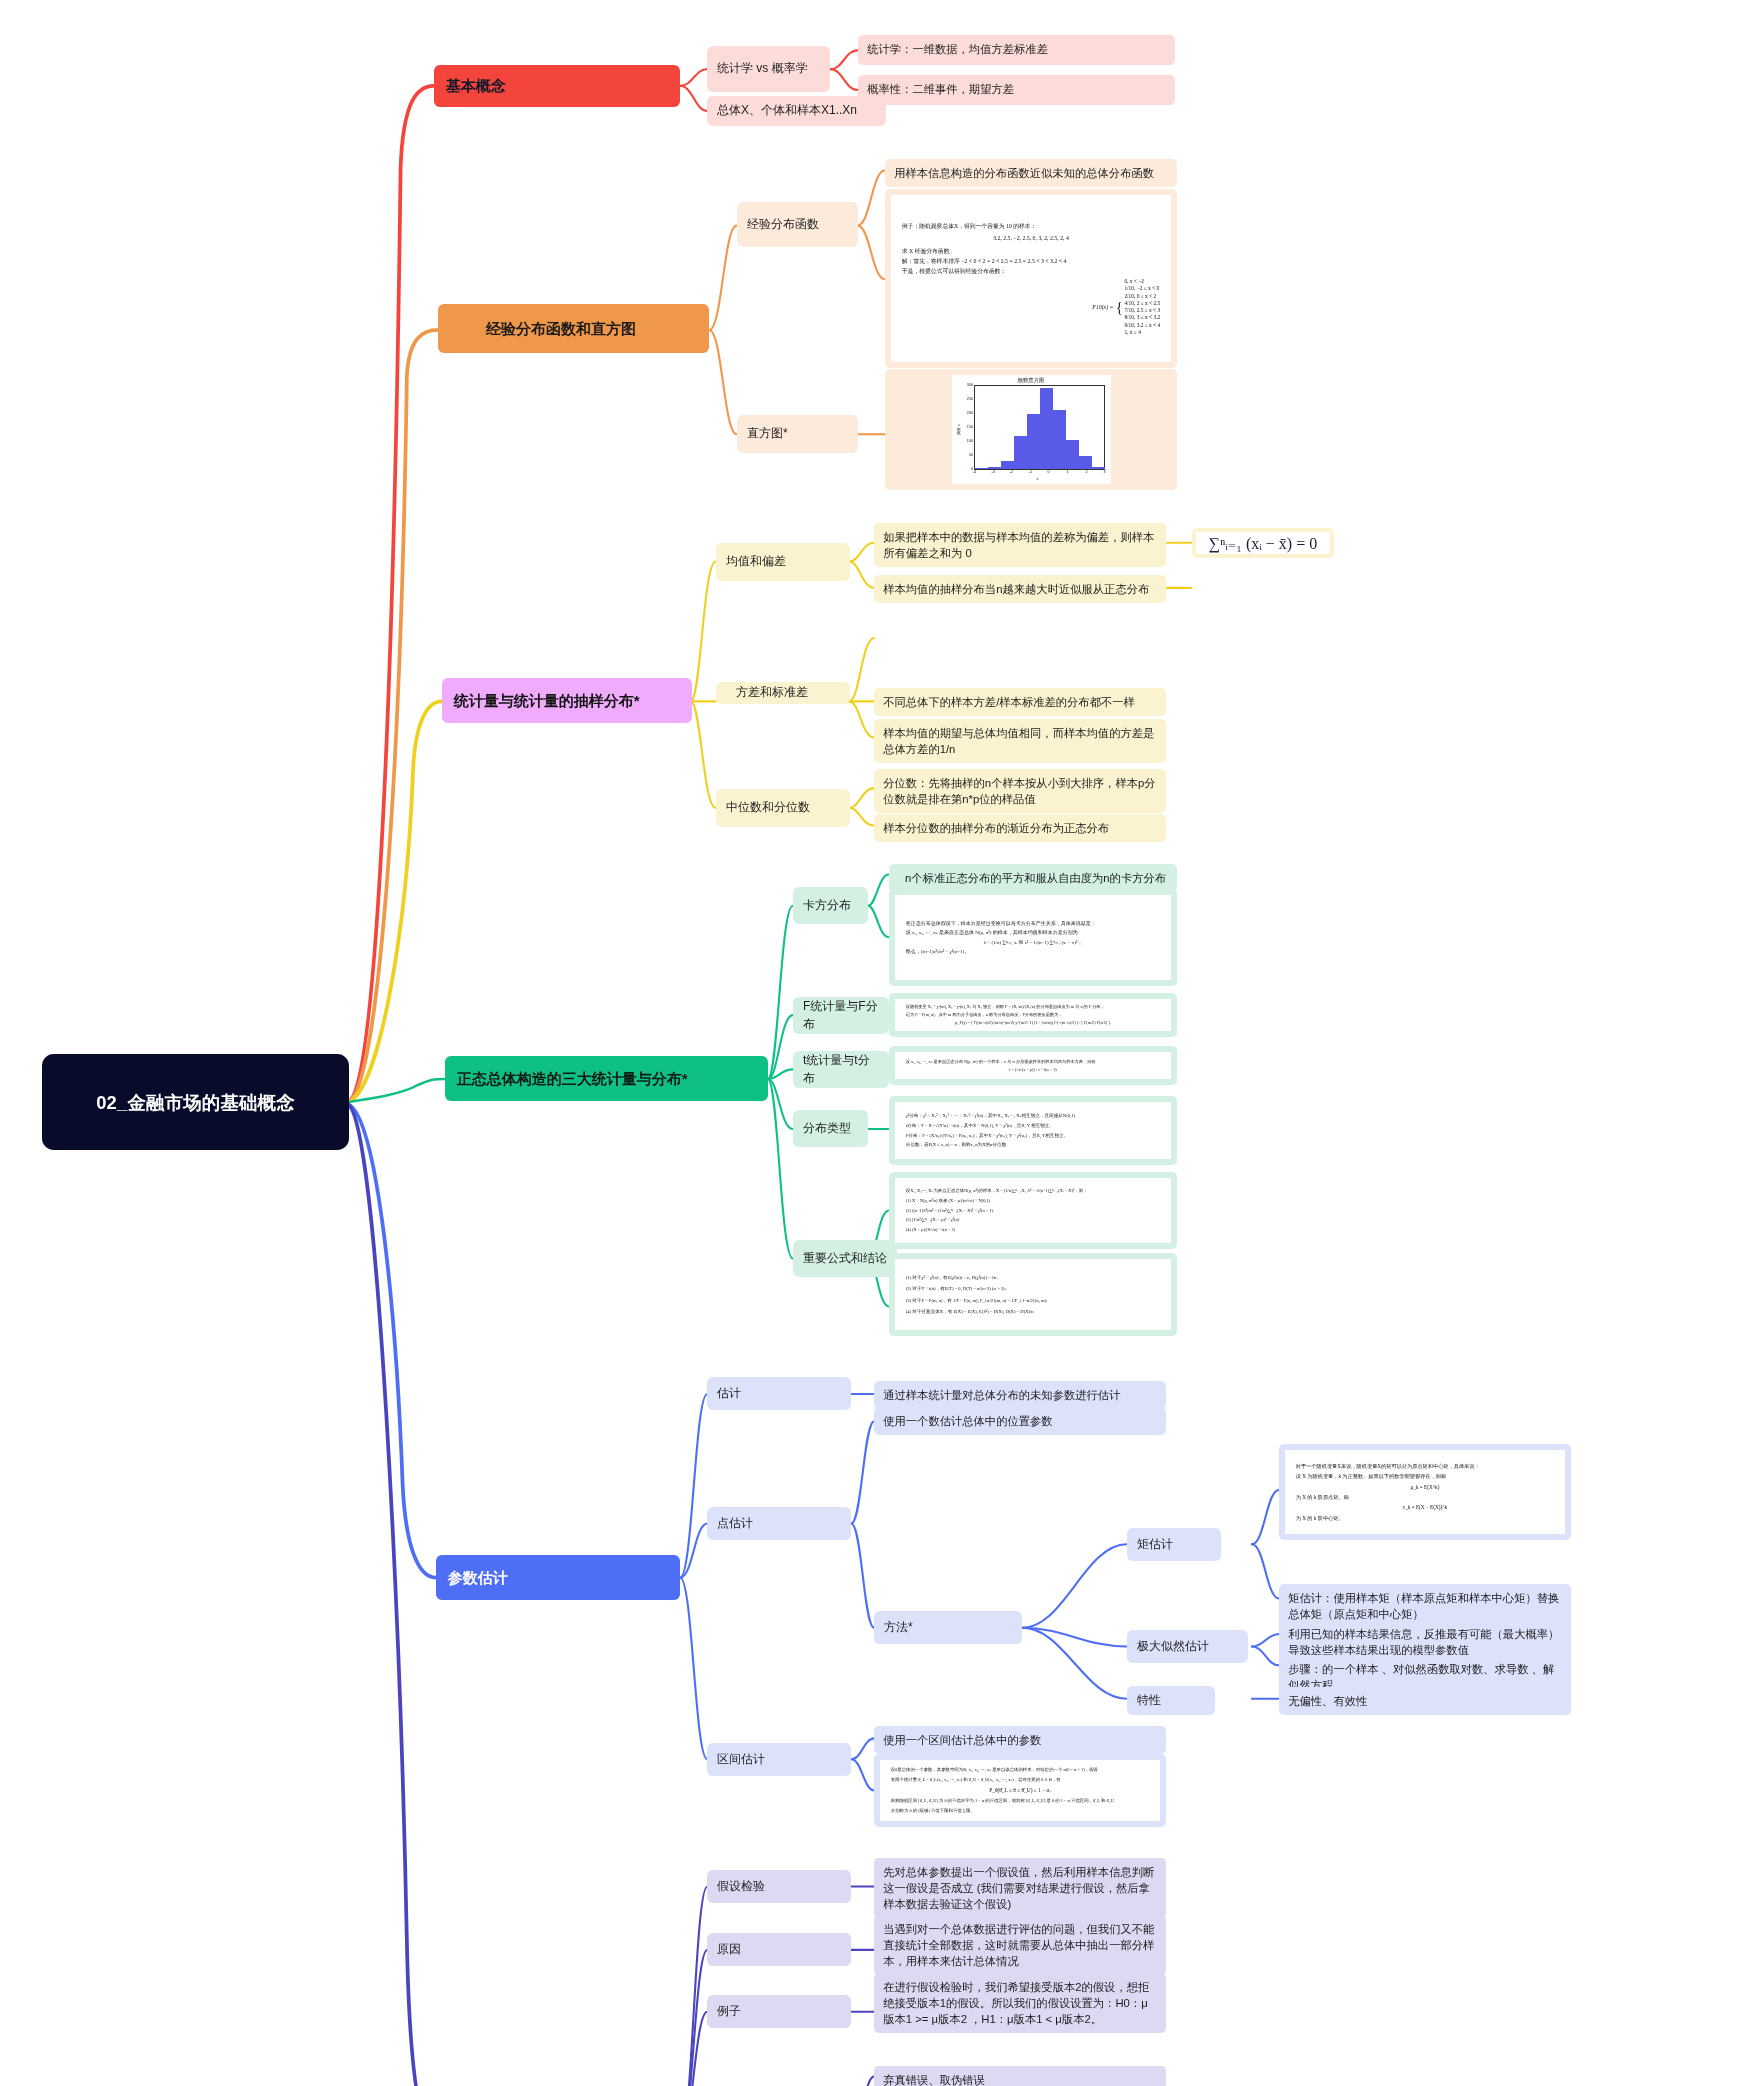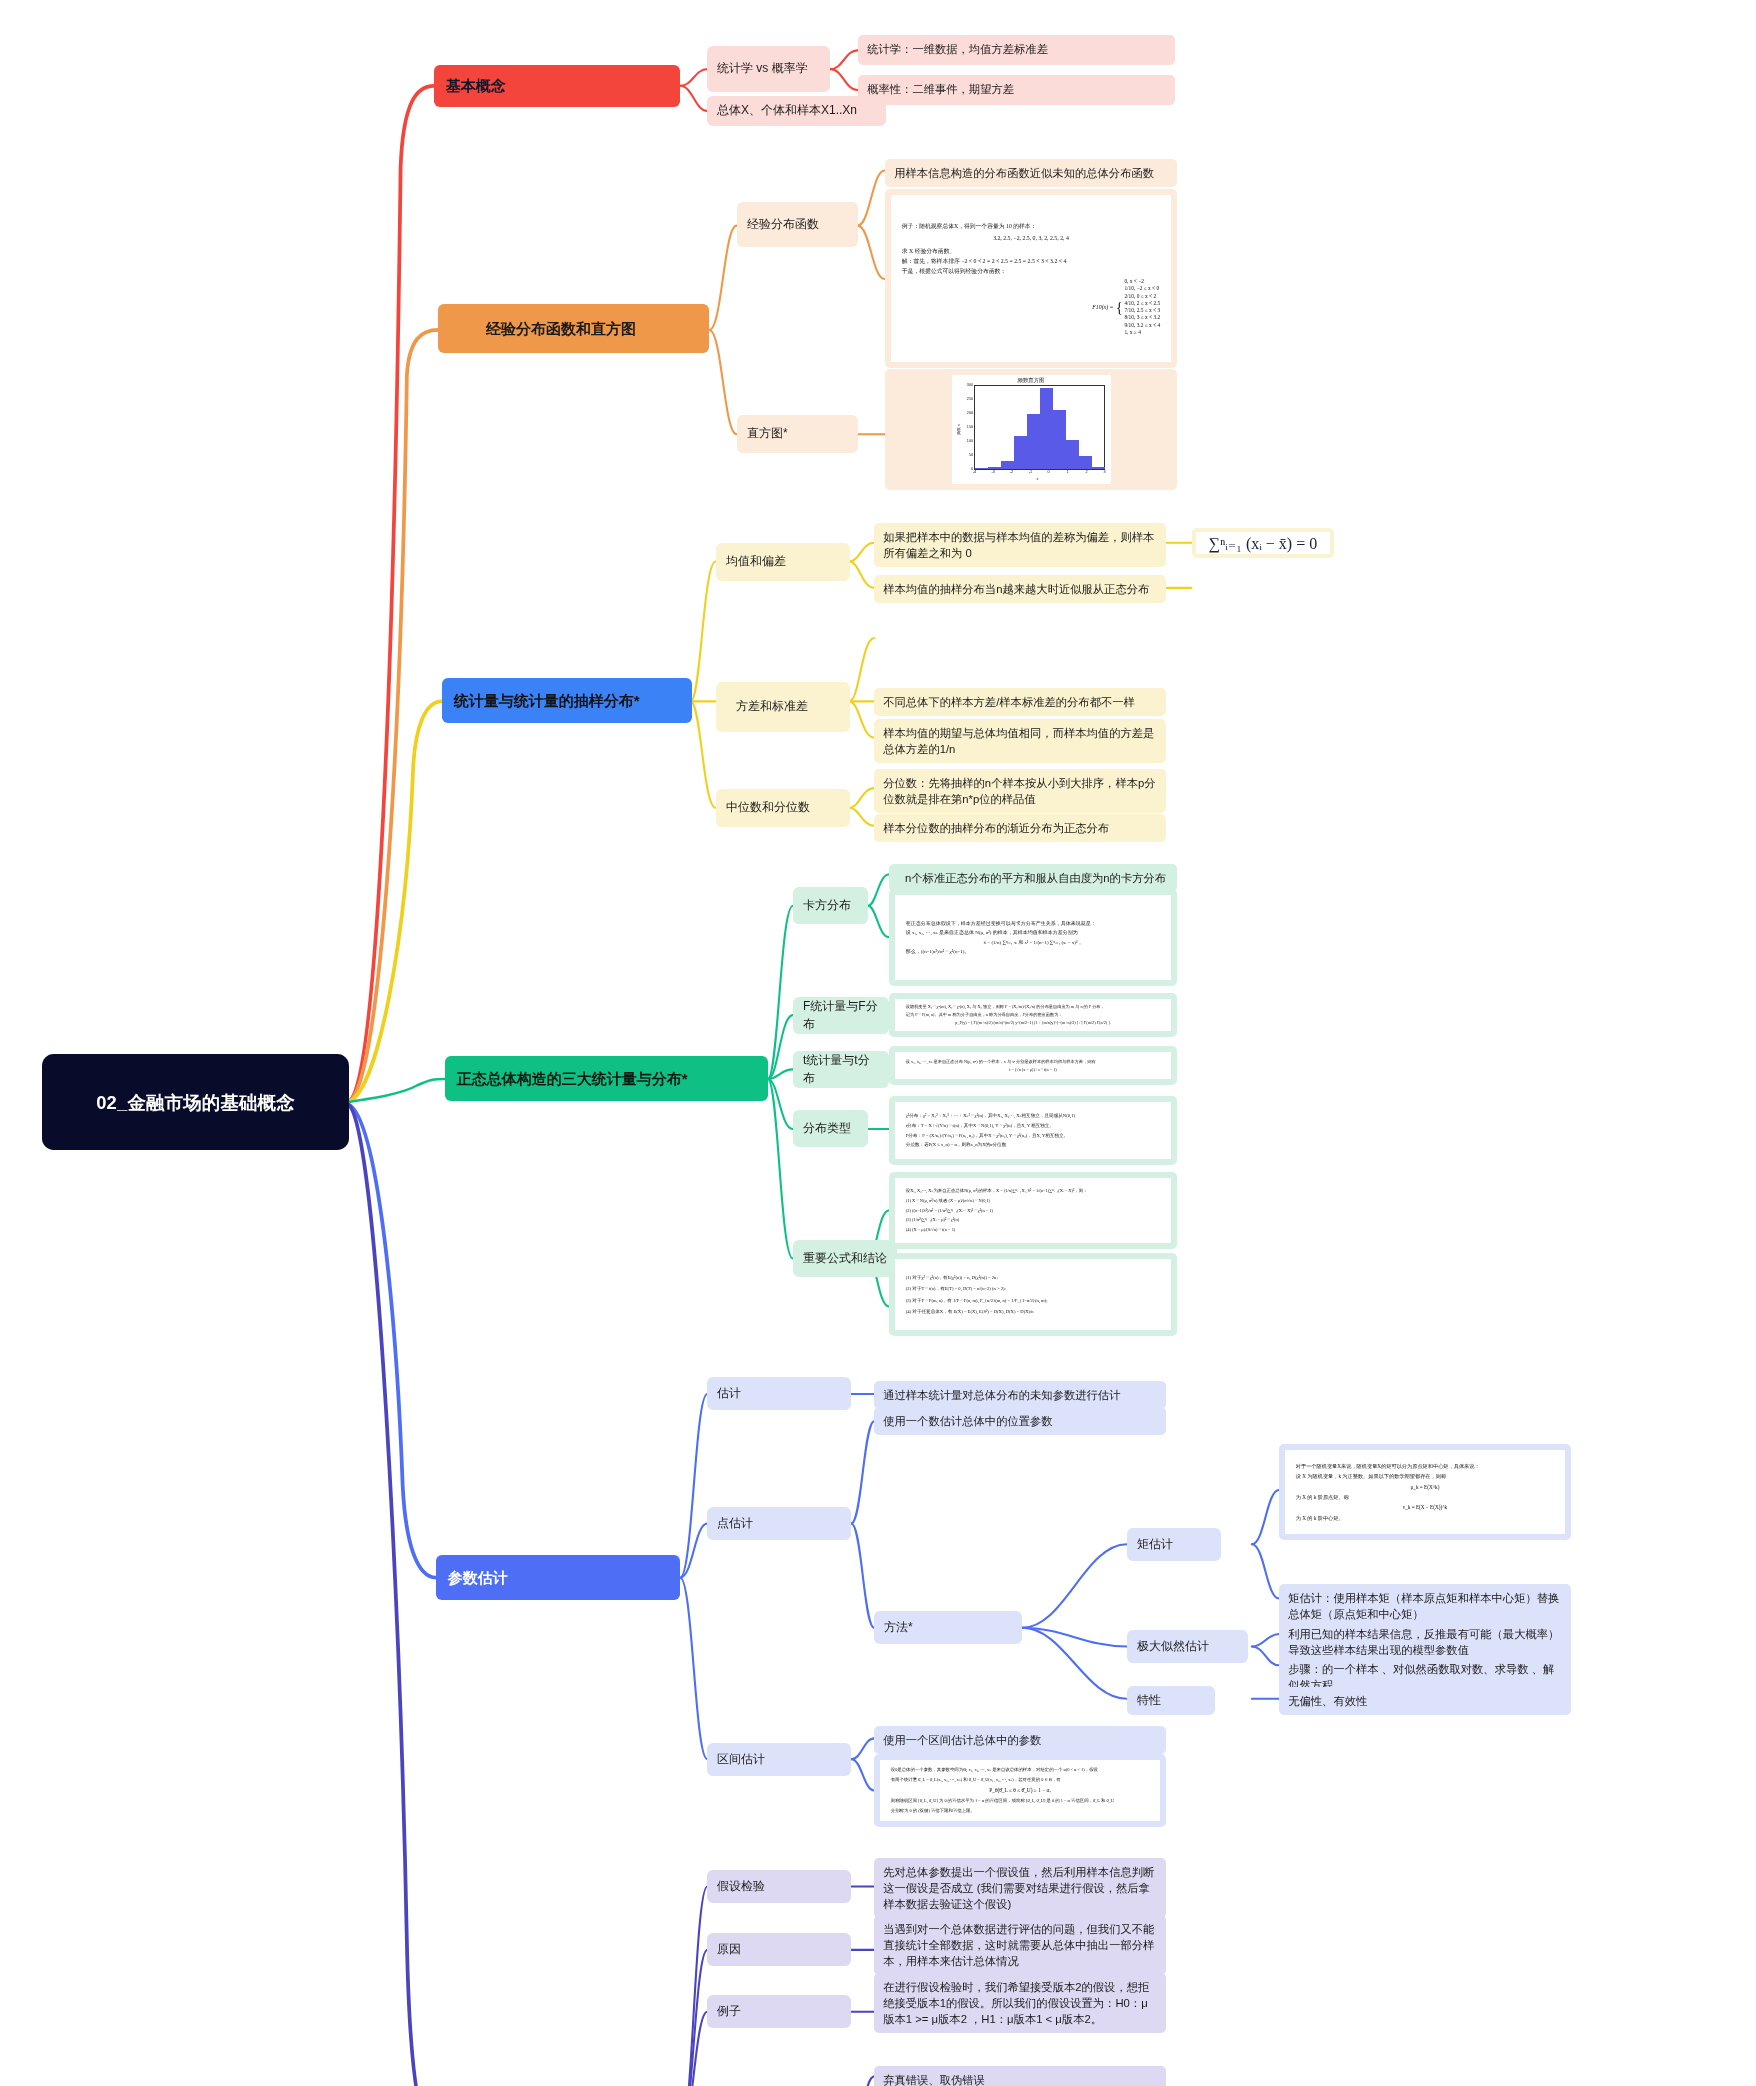--- a/index.html
+++ b/index.html
@@ -42,21 +42,21 @@
   
   .main {
     font-weight: 700;
     font-size: 15px;
     color:#111;
     border-radius: 5.8px;
     padding: 7.5px 11.7px;
   }
   .main.red    { background:#f4453c; color:#0f172a; }
   .main.orange { background:#f0984a; color:#1b1b1b; }
-  .main.yellow { background:#3b82f6; color:#141414; }
+  .main.yellow { background:#f0abfc; color:#141414; }
   .main.green  { background:#0fc085; color:#0e1a14; }
   .main.blue   { background:#4d6ef5; color:#fff; }
 
   
   .sub {
     font-size: 12px;
     border-radius: 5.8px;
     padding: 6.7px 10px;
     color:#1d1d1d;
   }
@@ -310,21 +310,21 @@
 <div class="node sub yellow" style="left:716px; top:543px; width:134px; height:38px;">均值和偏差</div>
 
 <div class="node leaf yellow" style="left:874px; top:523px; width:292px; min-height:38px;">如果把样本中的数据与样本均值的差称为偏差，则样本所有偏差之和为 0</div>
 
 <div class="formula-plain" style="left:1192px; top:528px; width:142px; height:30px;">
   <div class="inner">∑ⁿᵢ₌₁ (xᵢ − x̄) = 0</div>
 </div>
 
 <div class="node leaf yellow" style="left:874px; top:575px; width:292px; min-height:24px;">样本均值的抽样分布当n越来越大时近似服从正态分布</div>
 
-<div class="node sub yellow" style="left:716px; top:682px; width:134px; height:50px;padding-left:20px;">方差和标准差</div>
+<div class="node sub yellow" style="left:716px; top:682px; width:134px; height:22px;padding-left:20px;">方差和标准差</div>
 
 
 <div class="node leaf yellow" style="left:874px; top:688px; width:292px; min-height:24px;">不同总体下的样本方差/样本标准差的分布都不一样</div>
 
 <div class="node leaf yellow" style="left:874px; top:719px; width:292px; min-height:38px;">样本均值的期望与总体均值相同，而样本均值的方差是总体方差的1/n</div>
 
 <div class="node sub yellow" style="left:716px; top:789px; width:134px; height:38px;">中位数和分位数</div>
 
 <div class="node leaf yellow" style="left:874px; top:769px; width:292px; min-height:38px;">分位数：先将抽样的n个样本按从小到大排序，样本p分位数就是排在第n*p位的样品值</div>
 

